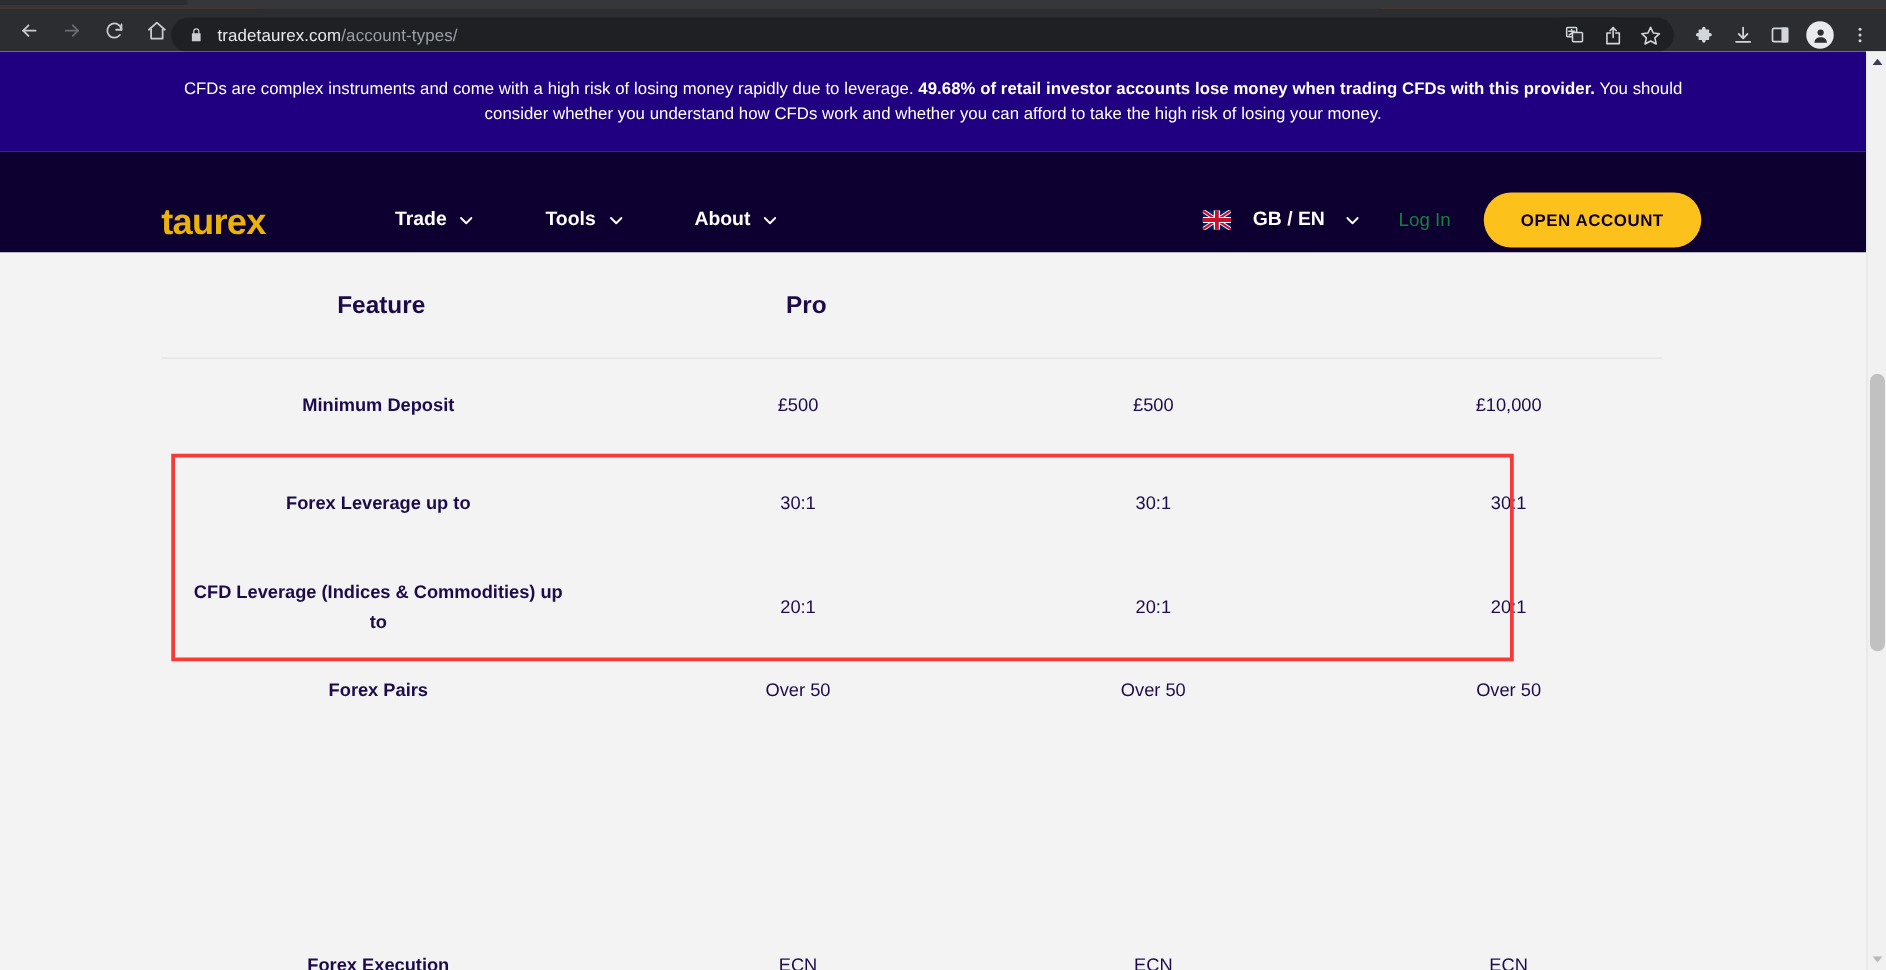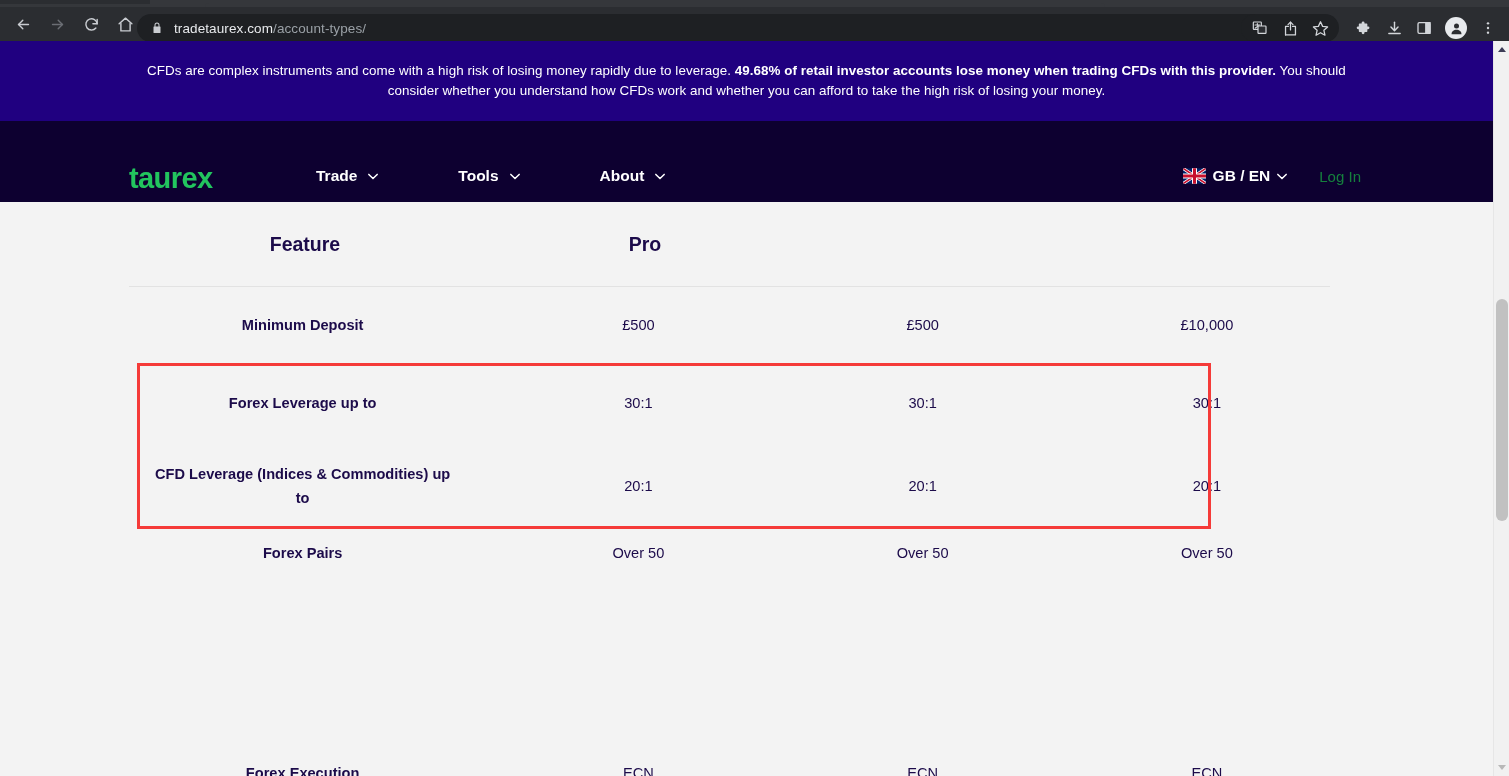--- a/index.html
+++ b/index.html
@@ -41,29 +41,29 @@
   #viewport { position:absolute; left:0; top:41px; width:1493px; height:735px; background:#f3f3f3; overflow:hidden; }
 
   
   #risk-banner { width:1493px; min-height:80px; background:#200080; color:#fff;
                  display:flex; align-items:center; justify-content:center; padding:14px 120px; }
   #risk-text { font-size:13.4px; line-height:20px; text-align:center; max-width:1210px; letter-spacing:0.05px; }
   #risk-text b { font-weight:bold; }
 
   
   #site-nav { position:relative; width:1493px; height:81px; background:#0d0030; }
-  #logo { position:absolute; left:129px; top:43px; font-size:29px; font-weight:bold; color:#22c55e;
+  #logo { position:absolute; left:129px; top:43px; font-size:29px; font-weight:bold; color:#eab308;
           letter-spacing:-0.6px; line-height:1; }
-  .nav-links { position:absolute; left:316px; top:46px; display:flex; gap:80px; align-items:flex-start; }
+  .nav-links { position:absolute; left:316px; top:46px; display:flex; gap:58px; align-items:flex-start; }
   .nav-link { display:flex; align-items:center; gap:11px; color:#fff; font-size:15.5px; font-weight:bold; }
   .caret { width:10px; height:7px; }
   #trade-underline { position:absolute; left:316px; top:196px; width:70px; height:5px; background:#fcc21b; }
 
   .nav-right { position:absolute; right:132px; top:30px; display:flex; align-items:center; gap:0; height:50px; }
-  #locale-select { display:flex; align-items:center; gap:7px; color:#fff; font-size:15.5px; font-weight:bold; }
+  #locale-select { display:flex; align-items:center; gap:17px; color:#fff; font-size:15.5px; font-weight:bold; }
   #flag-icon { width:23px; height:16px; border-radius:2px; overflow:hidden; flex:0 0 auto; }
   #login-link { color:#15803d; font-size:15px; margin-left:32px; }
   #open-account-btn { margin-left:26px; background:#fcc21b; color:#0d0030; font-size:13.5px;
                       font-weight:bold; letter-spacing:0.45px; border-radius:26px; padding:0 30px;
                       height:44px; display:flex; align-items:center; border:none; cursor:pointer; }
 
   
   #table-area { position:relative; width:1493px; background:#f3f3f3; padding-top:0; }
   .ct-row { display:flex; width:1200px; margin-left:129px;gap:40px; }
   .ct-cell { display:flex; align-items:center; justify-content:center; text-align:center; color:#1c0b4a; }
@@ -239,20 +239,21 @@
             <path d="M30 0v40 M0 20h60" stroke="#fff" stroke-width="13"></path>
             <path d="M30 0v40 M0 20h60" stroke="#C8102E" stroke-width="8"></path>
           </svg>
         </span>
         <span>GB / EN</span>
         <svg class="caret" viewBox="0 0 12 8" fill="none" stroke="#ffffff" stroke-width="1.8" stroke-linecap="round" stroke-linejoin="round">
             <polyline points="1 1.5 6 6.5 11 1.5"></polyline>
           </svg>
       </div>
       <a id="login-link">Log In</a>
+      <button id="open-account-btn">OPEN ACCOUNT</button>
     </div>
   </nav>
 
   <div id="table-area">
 
     <div class="ct-row" id="table-head">
       <div class="ct-cell ct-feature">Feature</div>
       <div class="ct-cell ct-val">Pro</div>
     </div>
     <div id="head-divider"></div>

